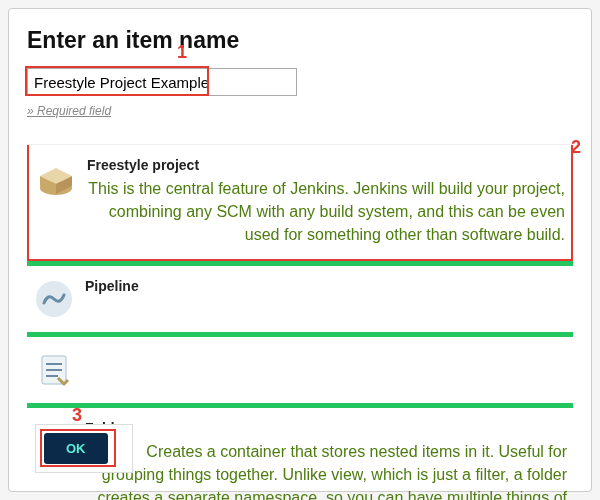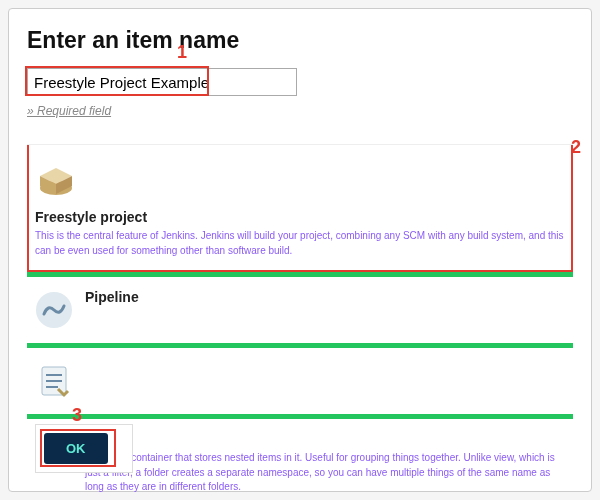--- a/index.html
+++ b/index.html
@@ -45,21 +45,21 @@
     text-decoration: underline;
   }
   .annot {
     position: absolute;
     color: #e23a2e;
     font-weight: 700;
     font-size: 18px;
     pointer-events: none;
   }
   .hl-input { position: absolute; left: -2px; top: -2px; width: 184px; height: 30px; border: 2px solid #e23a2e; pointer-events: none; }
-  .hl-option { border: 2px solid #e23a2e; padding: 6px 6px 10px 6px; flex-direction: column; }
+  .hl-option { border: 2px solid #e23a2e; padding: 6px 6px 10px 6px; }
   .list {
     margin-top: 26px;
     border-top: 1px solid #eee;
   }
   .option {
     display: flex;
     border-top: 5px solid #22c55e;
     padding: 12px 6px;
     gap: 10px;
     cursor: pointer;
@@ -72,23 +72,24 @@
     display: flex; align-items: center; justify-content: center;
   }
   .opt-text { flex: 1; }
   .opt-title {
     font-size: 14px;
     font-weight: 700;
     color: #222;
     margin-bottom: 4px;
   }
   .opt-desc {
-    font-size: 10px;
-    color: #8b5cf6;
+    font-size: 16px;
+    color: #4d7c0f;
     line-height: 1.45;
+    text-align: right;
   }
   .ok-bar {
     position: absolute;
     left: 26px;
     bottom: 18px;
     background: #fff;
     border: 1px solid #ddd;
     padding: 8px 24px 8px 8px;
     display: flex;
     align-items: center;

